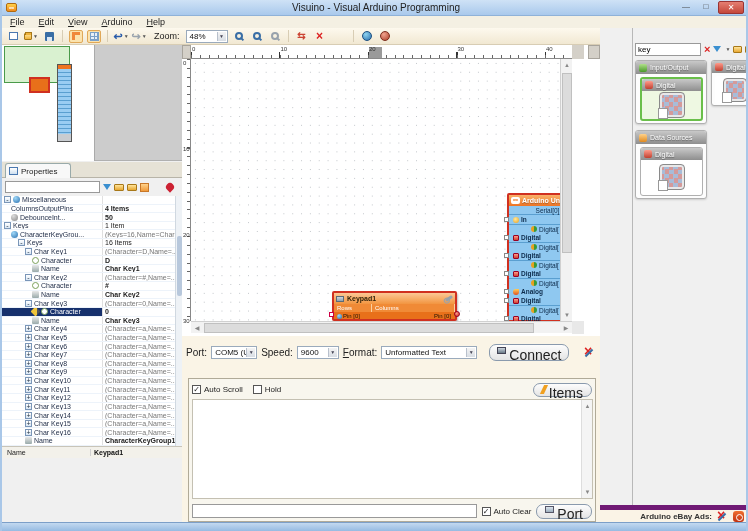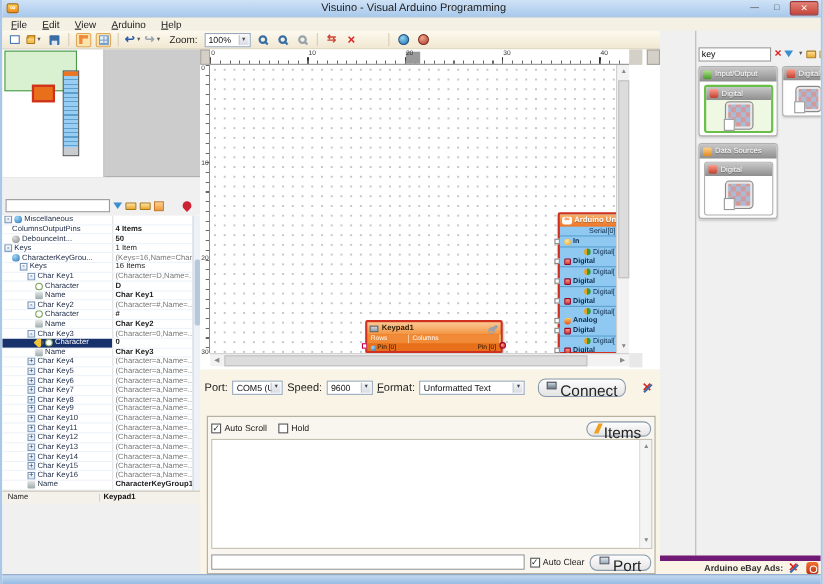--- a/index.html
+++ b/index.html
@@ -267,21 +267,21 @@
     <div class="tbtn">
         <span class="ic-undo">↩</span>
         <span class="ddarrow">▼</span>
       </div>
     <div class="tbtn">
         <span class="ic-redo">↪</span>
         <span class="ddarrow">▼</span>
       </div>
     <span id="zoomlabel">Zoom:</span>
     <div class="combo" style="width:42px;">
-      <span>100%</span>
+      <span>48%</span>
       <span class="arr">▼</span>
     </div>
     <div class="tbtn">
         <div class="mag"></div>
       </div>
     <div class="tbtn">
         <div class="mag"></div>
       </div>
     <div class="tbtn">
         <div class="mag gray"></div>
@@ -301,20 +301,26 @@
         <div class="ic-ball red"></div>
       </div>
   </div>
 
   <div id="leftpanel" class="abs">
     <div id="minimap">
       <div id="mini-white"></div>
       <div id="mini-view"></div>
       <div id="mini-keypad"></div>
       <div id="mini-arduino"></div>
+    </div>
+    <div id="proptabs">
+      <div id="proptab">
+        <div class="ic-props"></div>
+        <span>Properties</span>
+      </div>
     </div>
     <div id="propsearchrow">
       <input class="searchinput" value="" style="">
       <div class="ic-funnel"></div>
       <div class="ic-folder2"></div>
       <div class="ic-folder2"></div>
       <div class="ic-list"></div>
       <div class="ic-pin" style="margin-left:14px;"></div>
     </div>
     <div id="proptree">

